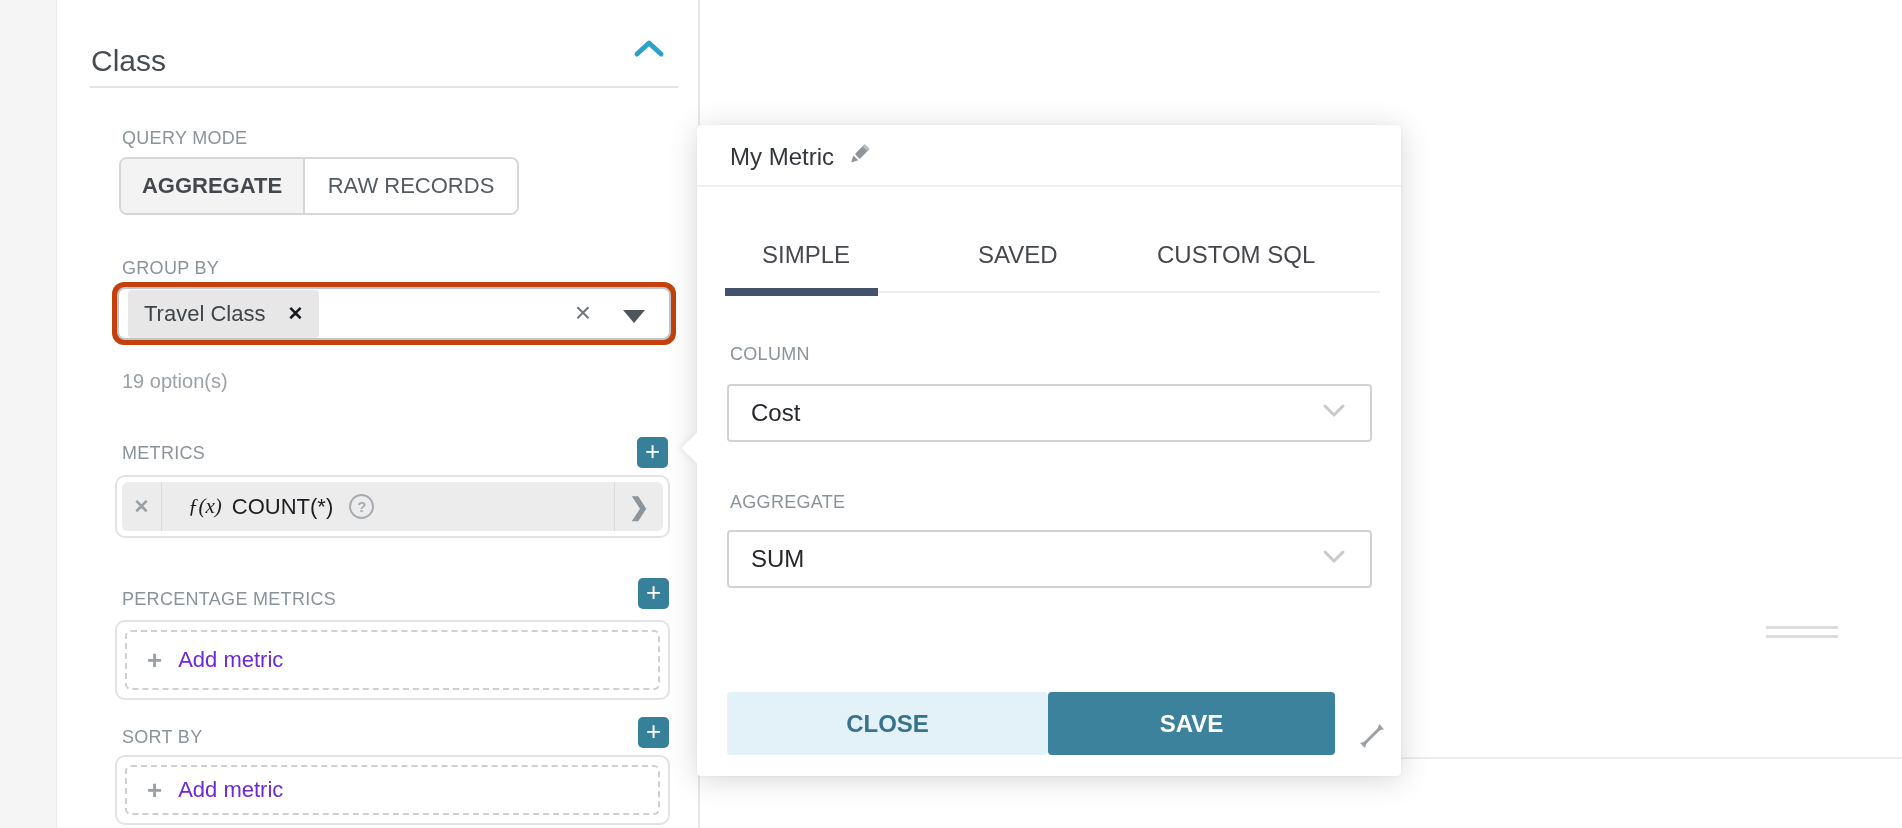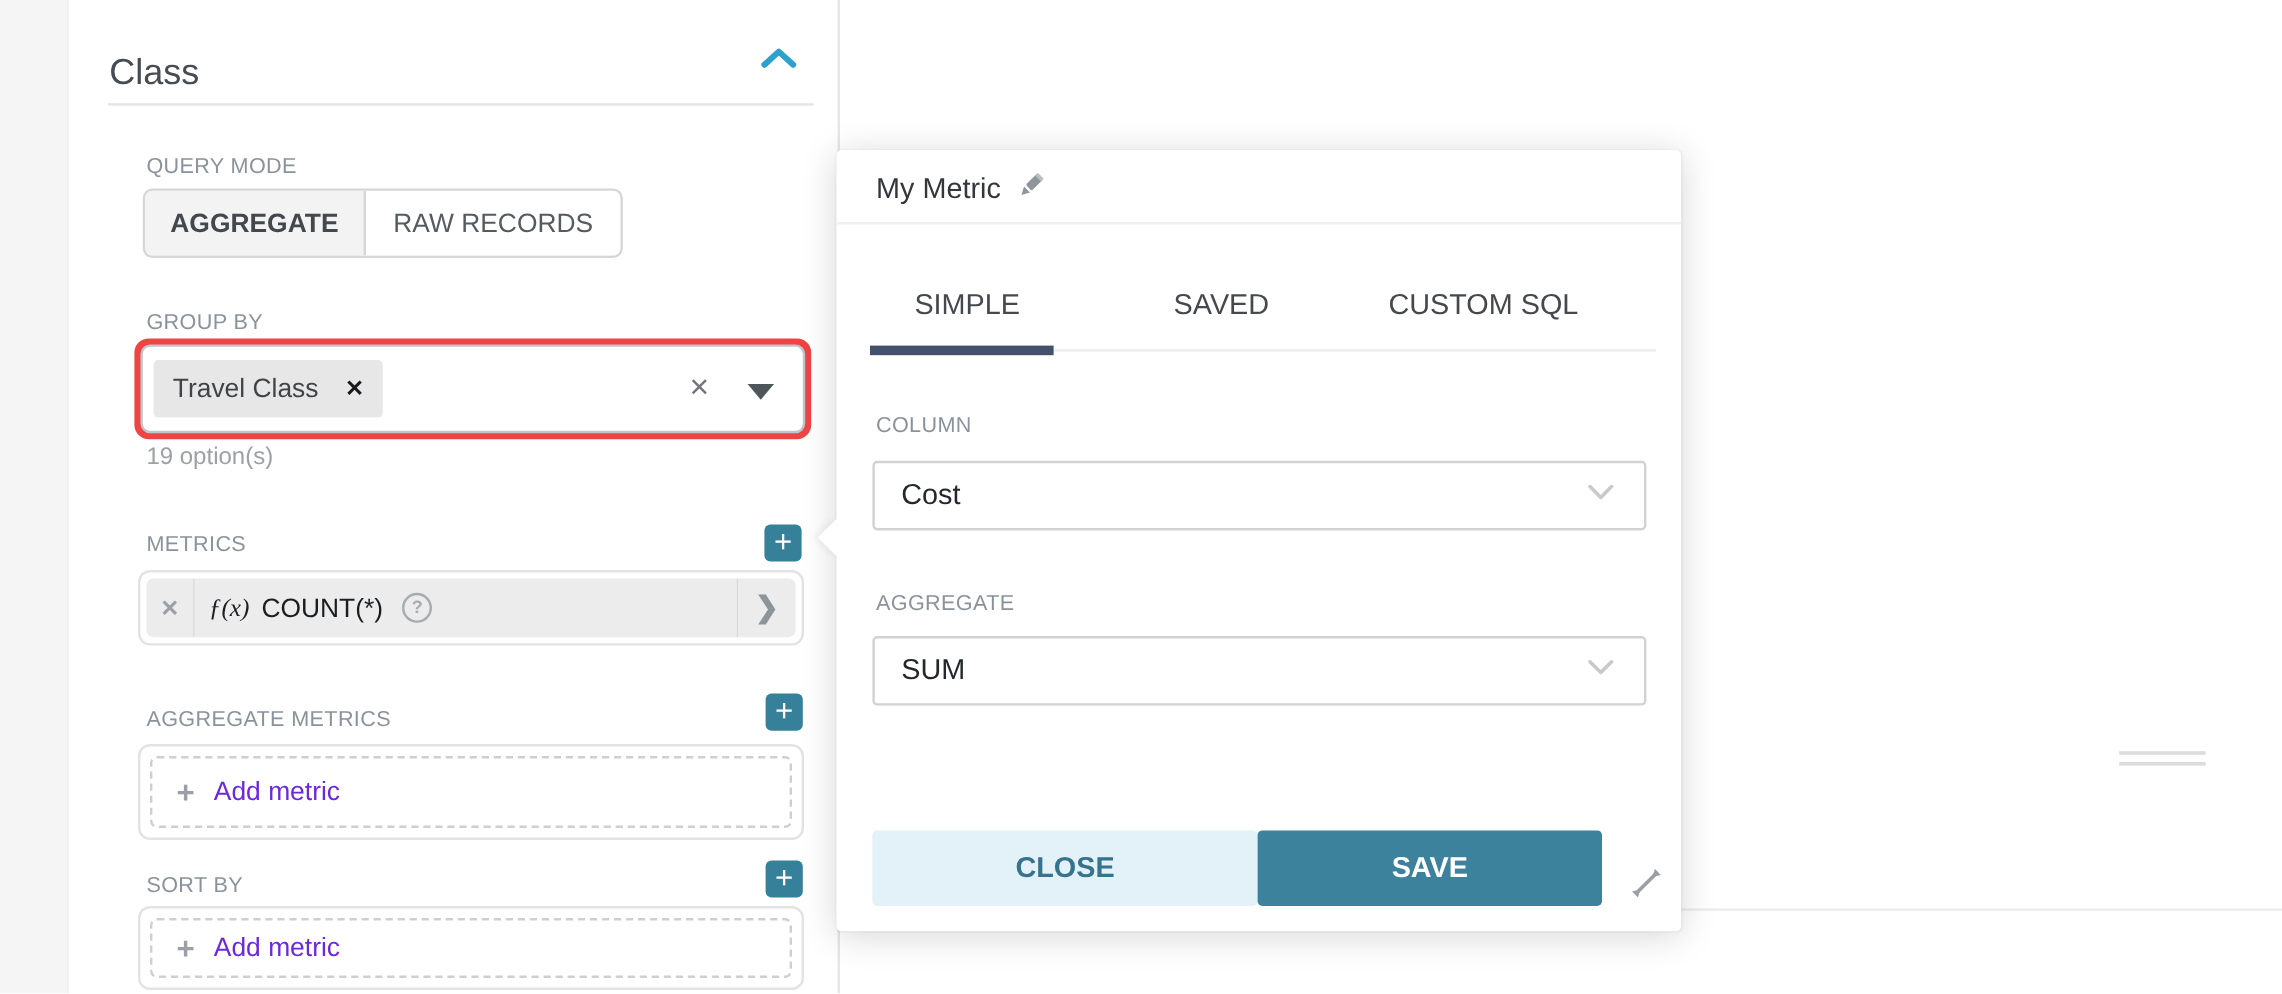--- a/index.html
+++ b/index.html
@@ -29,22 +29,22 @@
 
   
   .segmented { position:absolute; left:119px; top:157px; width:400px; height:58px;
     display:flex; border:2px solid #d6d6d6; border-radius:8px; background:#fff; overflow:hidden; }
   .seg { display:flex; align-items:center; justify-content:center; font-size:22px; cursor:pointer; }
   .seg.active { width:184px; background:#f3f3f3; border-right:2px solid #d6d6d6;
     font-weight:bold; color:#43484e; }
   .seg.idle { flex:1; color:#545b61; background:#fff; }
 
   
-  .select-ring { position:absolute; left:112px; top:282px; width:564px; height:84px;
-    background:#ef4444; border-radius:12px; padding:5px; }
+  .select-ring { position:absolute; left:112px; top:282px; width:564px; height:63px;
+    background:#c2410c; border-radius:12px; padding:5px; }
   .select-box { position:relative; width:100%; height:100%;
     background:#fff; border:2px solid #bfc5ca; border-radius:8px;
     display:flex; align-items:center; padding-left:9px; cursor:text; }
   .gb-tag { display:flex; align-items:center; height:48px; padding:0 16px;
     background:#e7e7e7; border-radius:4px; font-size:22px; color:#3f4449; }
   .gb-tag .tag-x { margin-left:22px; font-weight:bold; font-size:19px; color:#17191c; cursor:pointer; }
   .gb-clear { position:absolute; right:78px; top:50%; transform:translateY(-54%);
     font-size:28px; color:#70767c; cursor:pointer; line-height:1; }
   .gb-caret { position:absolute; right:24px; top:50%; transform:translateY(-30%);
     width:0; height:0; border-left:11px solid transparent; border-right:11px solid transparent;
@@ -56,21 +56,21 @@
     color:#fff; font-size:26px; line-height:29px; text-align:center; cursor:pointer; }
 
   
   .metric-outer { position:absolute; left:115px; top:475px; width:555px; height:63px;
     background:#fff; border:2px solid #e3e3e3; border-radius:10px; padding:5px; }
   .metric-pill { width:100%; height:100%; background:#ececec; border-radius:6px;
     display:flex; align-items:center; overflow:hidden; cursor:pointer; }
   .pill-x { width:40px; text-align:center; font-weight:bold; font-size:19px; color:#9aa0a6;
     cursor:pointer; border-right:1px solid #d9d9d9; align-self:stretch;
     display:flex; align-items:center; justify-content:center; }
-  .pill-fn { margin-left:12px; font-family:"Liberation Serif", serif; font-style:italic;
+  .pill-fn { margin-left:26px; font-family:"Liberation Serif", serif; font-style:italic;
     font-size:21px; color:#1b1e21; }
   .pill-name { margin-left:10px; font-size:22px; color:#1b1e21; }
   .pill-help { margin-left:16px; width:25px; height:25px; border:2px solid #a6acb1; border-radius:50%;
     color:#a6acb1; font-size:15px; font-weight:bold; display:flex; align-items:center; justify-content:center; }
   .pill-spacer { flex:1; align-self:stretch; border-right:1px solid #d9d9d9; }
   .pill-chevron { width:48px; text-align:center; font-size:24px; font-weight:bold; color:#8d949a; }
 
   
   .addbox-outer { position:absolute; left:115px; width:555px;
     background:#fff; border:2px solid #e3e3e3; border-radius:10px; padding:8px; }
@@ -159,21 +159,21 @@
       <div class="metric-pill">
         <span class="pill-x">✕</span>
         <span class="pill-fn">ƒ(x)</span>
         <span class="pill-name">COUNT(*)</span>
         <span class="pill-help">?</span>
         <span class="pill-spacer"></span>
         <span class="pill-chevron">❯</span>
       </div>
     </div>
 
-    <div class="ctl-label" style="left:122px; top:589px;">AGGREGATE METRICS</div>
+    <div class="ctl-label" style="left:122px; top:589px;">PERCENTAGE METRICS</div>
     <div class="plus-btn" style="left:638px; top:578px;">
       <span>+</span>
     </div>
     <div class="addbox-outer" style="top:620px; height:80px;">
       <div class="addbox">
         <span class="add-plus">+</span>
         <span class="add-text">Add metric</span>
       </div>
     </div>
 

